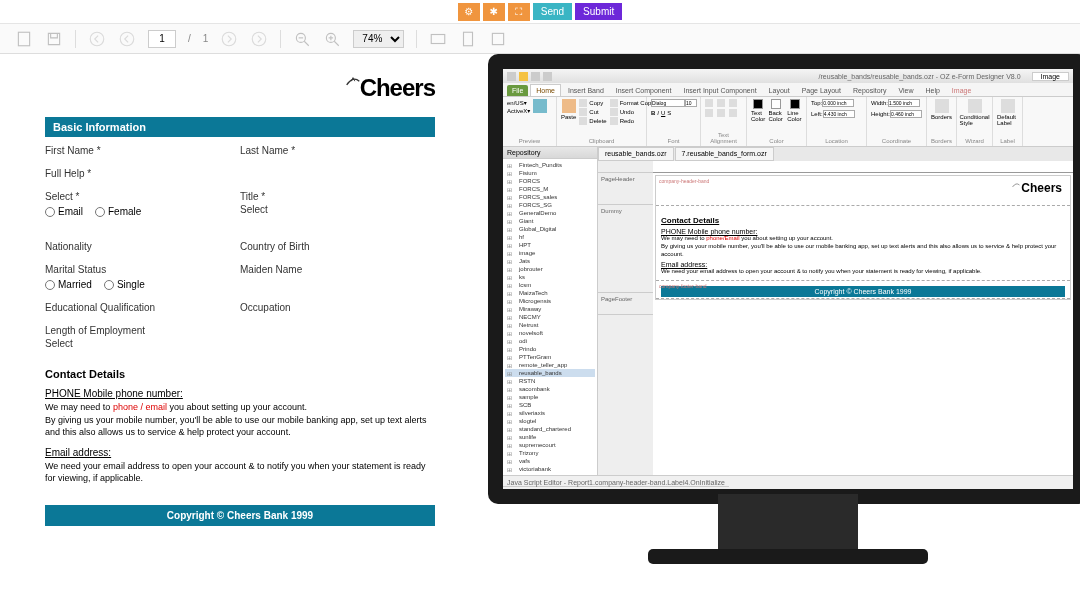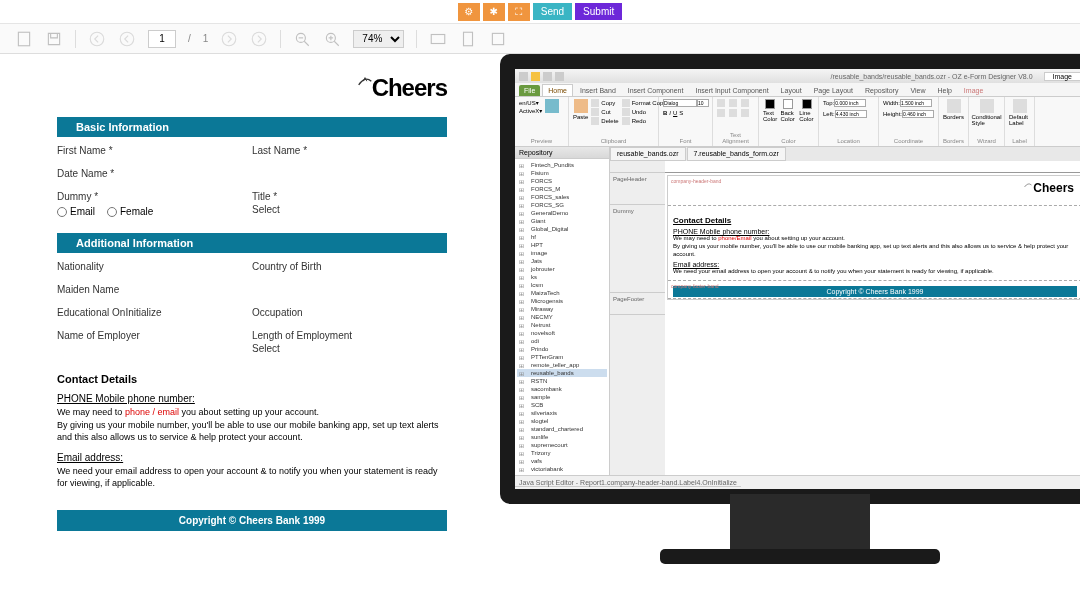--- a/index.html
+++ b/index.html
@@ -13,27 +13,27 @@
 .btn-red { background: #6d28d9; }
 
 
 .viewer-toolbar { height: 30px; background: #fafafa; border-bottom: 1px solid #ddd; display: flex; align-items: center; padding: 0 15px; gap: 12px; }
 .vt-icon { width: 18px; height: 18px; opacity: 0.5; display: inline-block; }
 .vt-sep { width: 1px; height: 18px; background: #ddd; }
 .page-input { width: 28px; height: 18px; font-size: 10px; text-align: center; border: 1px solid #ccc; }
 .zoom-select { font-size: 10px; height: 18px; border: 1px solid #ccc; padding: 0 4px; }
 
 
-.main-area { display: flex; height: calc(100% - 54px); margin-left: 12px; }
+.main-area { display: flex; height: calc(100% - 54px); }
 .left-panel { width: 480px; background: #fff; overflow: auto; padding: 20px 45px; }
 .right-panel { flex: 1; position: relative; background: #fff; }
 
 
 .logo { text-align: right; font-size: 24px; font-weight: bold; letter-spacing: -1px; margin-bottom: 15px; position: relative; }
-.section-header { background: #0b7897; color: #fff; padding: 4px 19px; font-size: 11px; font-weight: bold; }
+.section-header { background: #0b7897; color: #fff; padding: 4px 8px; font-size: 11px; font-weight: bold; }
 .form-row { display: flex; padding: 8px 0 4px; }
 .form-col { flex: 1; }
 .form-label { font-size: 10px; color: #333; }
 .form-value { font-size: 10px; color: #333; margin-top: 2px; }
 .radio-row { display: flex; gap: 12px; margin-top: 4px; }
 .radio-item { display: flex; align-items: center; gap: 3px; font-size: 10px; }
 .radio-item input { width: 10px; height: 10px; }
 
 .contact-section { margin-top: 15px; font-size: 10px; }
 .contact-title { font-weight: bold; font-size: 11px; margin-bottom: 8px; }
@@ -203,72 +203,81 @@
     <div class="form-row">
       <div class="form-col">
           <div class="form-label">First Name *</div>
         </div>
       <div class="form-col">
           <div class="form-label">Last Name *</div>
         </div>
     </div>
     <div class="form-row">
       <div class="form-col">
-          <div class="form-label">Date Name *</div>
+          <div class="form-label">Full Help *</div>
         </div>
       <div class="form-col"></div>
     </div>
     <div class="form-row">
       <div class="form-col">
-        <div class="form-label">Dummy *</div>
+        <div class="form-label">Select *</div>
         <div class="radio-row">
           <label class="radio-item">
               <input type="radio" style="">
               <span>Email</span>
             </label>
           <label class="radio-item">
               <input type="radio" style="">
               <span>Female</span>
             </label>
         </div>
       </div>
       <div class="form-col">
         <div class="form-label">Title *</div>
         <div class="form-value">Select</div>
       </div>
     </div>
     <div class="form-row">
     </div>
 
-    <div class="section-header">Additional Information</div>
     <div class="form-row">
       <div class="form-col">
           <div class="form-label">Nationality</div>
         </div>
       <div class="form-col">
           <div class="form-label">Country of Birth</div>
         </div>
     </div>
     <div class="form-row">
       <div class="form-col">
+        <div class="form-label">Marital Status</div>
+        <div class="radio-row">
+          <label class="radio-item">
+              <input type="radio" style="">
+              <span>Married</span>
+            </label>
+          <label class="radio-item">
+              <input type="radio" style="">
+              <span>Single</span>
+            </label>
+        </div>
+      </div>
+      <div class="form-col">
           <div class="form-label">Maiden Name</div>
         </div>
     </div>
     <div class="form-row">
       <div class="form-col">
-          <div class="form-label">Educational OnInitialize</div>
+          <div class="form-label">Educational Qualification</div>
         </div>
       <div class="form-col">
           <div class="form-label">Occupation</div>
         </div>
     </div>
     <div class="form-row">
-      <div class="form-col">
-          <div class="form-label">Name of Employer</div>
-        </div>
       <div class="form-col">
         <div class="form-label">Length of Employment</div>
         <div class="form-value">Select</div>
       </div>
     </div>
 
     <div class="contact-section">
       <div class="contact-title">Contact Details</div>
       <div class="contact-sub">PHONE Mobile phone number:</div>
       <div class="contact-text">

